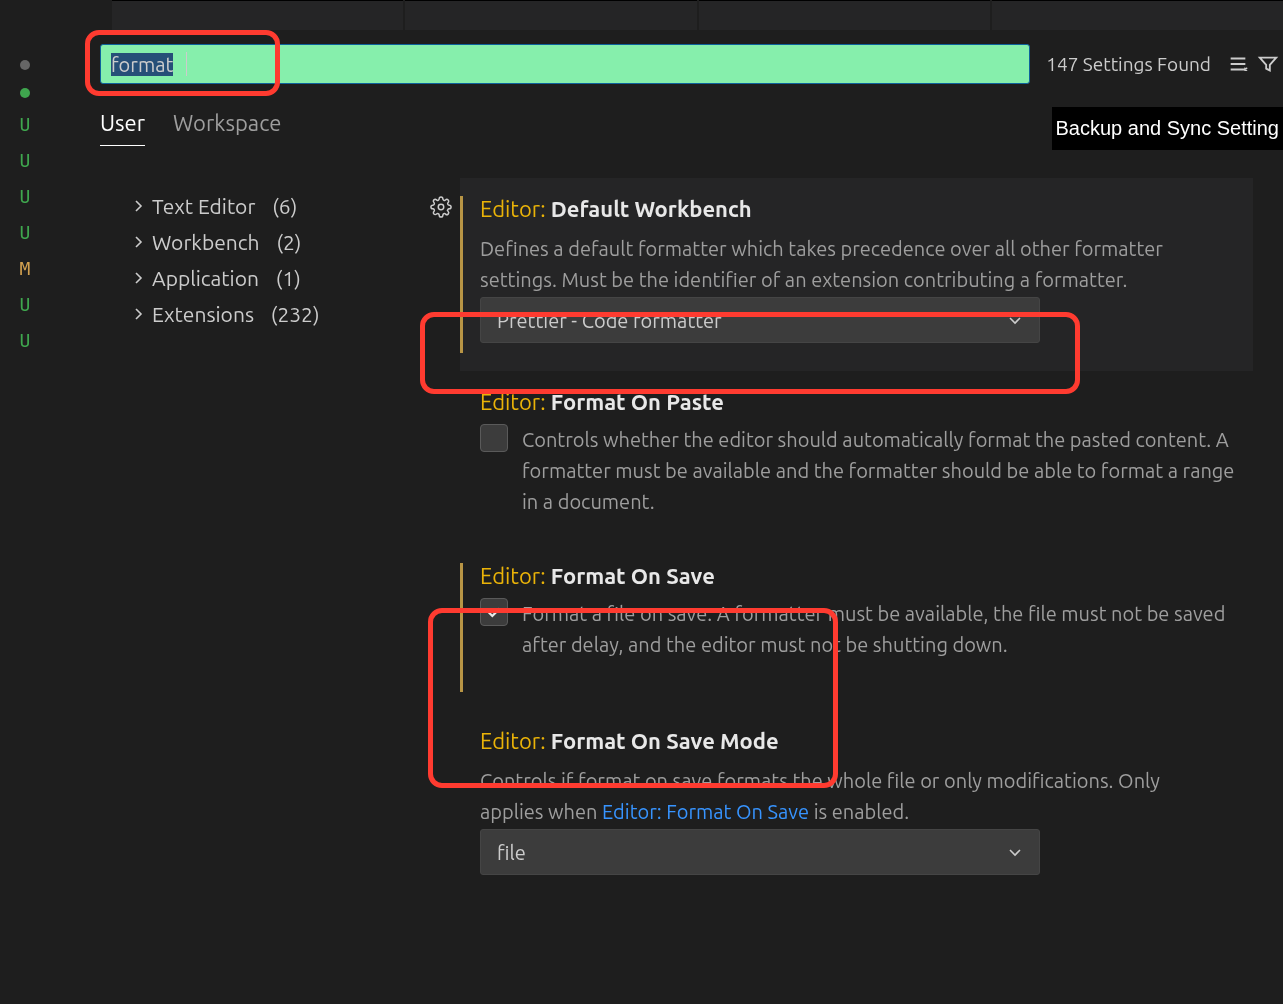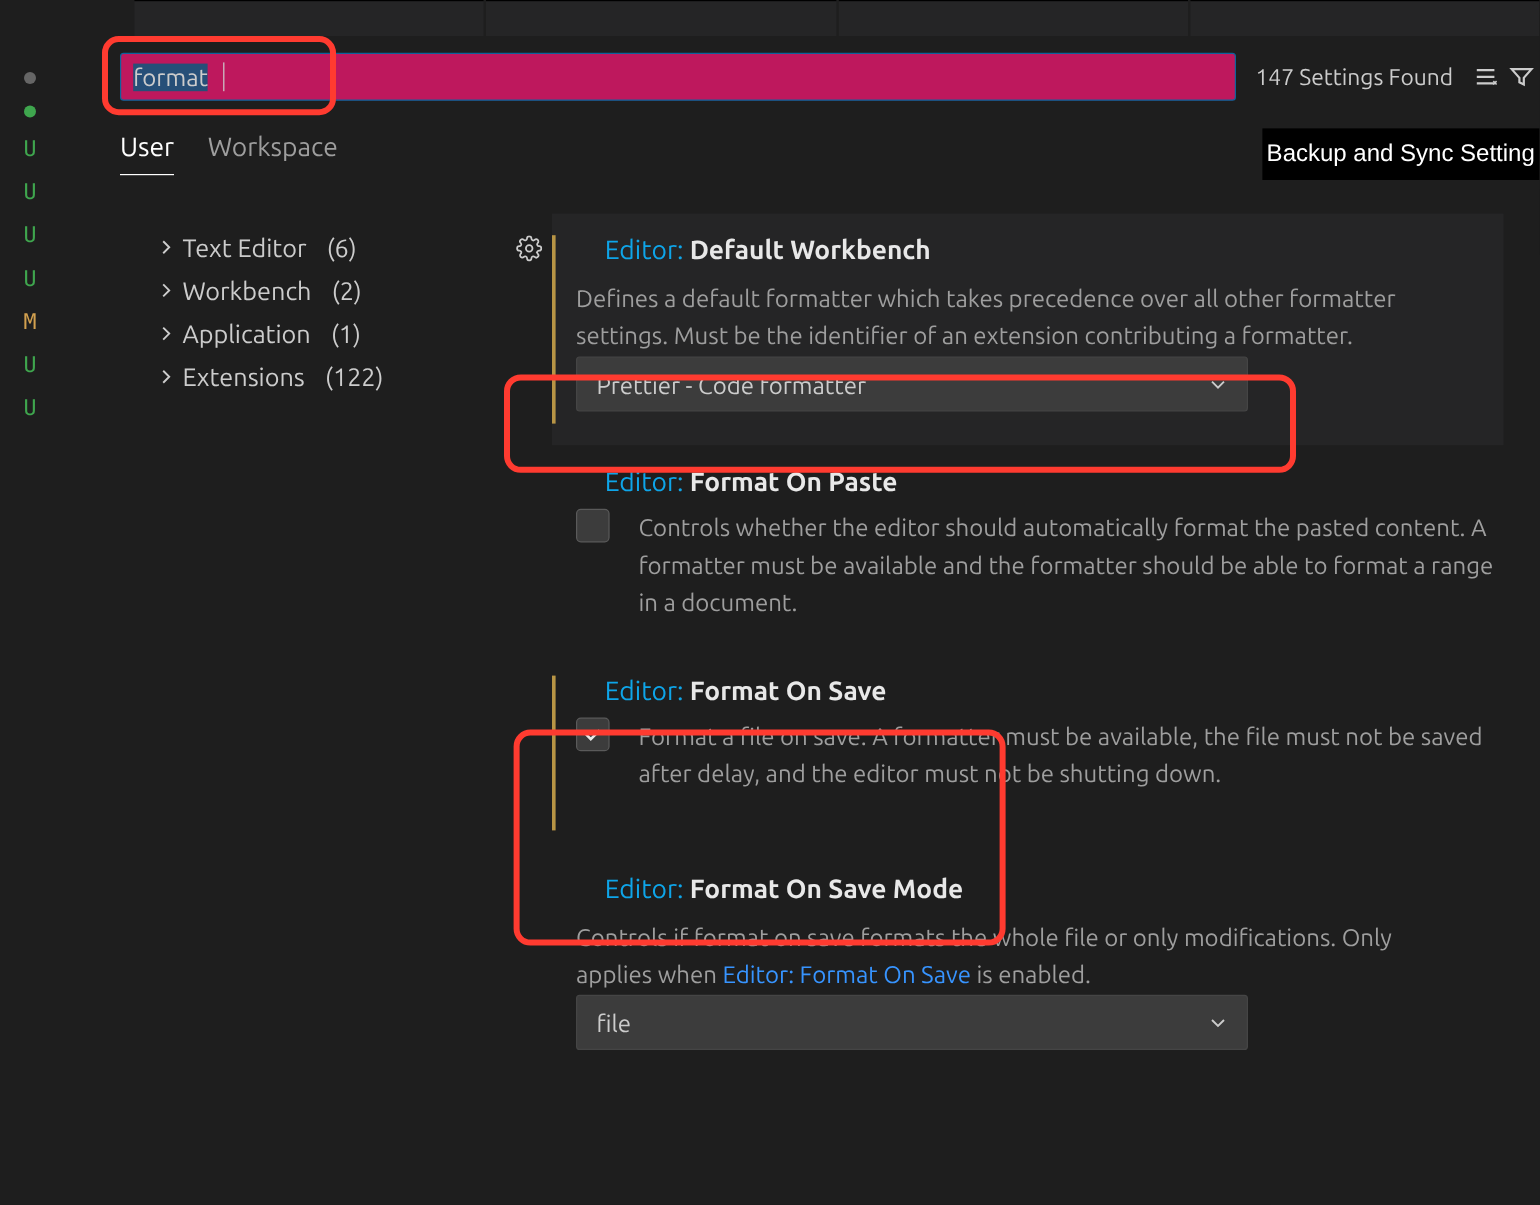--- a/index.html
+++ b/index.html
@@ -52,21 +52,21 @@
   
   .searchrow {
     display: flex;
     align-items: center;
     padding: 14px 0 14px 50px;
     gap: 6px;
   }
   .searchbox {
     flex: 1;
     height: 40px;
-    background: #be185d;
+    background: #86efac;
     border: 1px solid #0e639c;
     border-radius: 3px;
     display: flex;
     align-items: center;
     padding: 0 10px;
     color: #cccccc;
     font-size: 20px;
     gap: 13px;
   }
   .searchbox .selected {
@@ -160,21 +160,21 @@
   .setting .gear {
     position: absolute;
     left: -30px; top: 18px;
     width: 22px; height: 22px;
     color: #cccccc;
   }
   .setting-title {
     font-size: 22px;
     margin-bottom: 10px;
   }
-  .setting-title .scope { color: #0ea5e9; font-weight: 400; margin-left: 24px; }
+  .setting-title .scope { color: #eab308; font-weight: 400; }
   .setting-title .name  { color: #e8e8e8; font-weight: 600; }
   .setting-desc {
     font-size: 20px;
     color: #9e9e9e;
     line-height: 1.55;
     padding-right: 30px;
     margin-top: 12px;
   }
   .setting-desc a { color: #3794ff; text-decoration: none; cursor: pointer; }
 
@@ -191,21 +191,21 @@
     padding: 0 16px;
     font-size: 20px;
     color: #cccccc;
     cursor: pointer;
   }
   .select-control .chevd { width: 16px; height: 16px; }
 
   .checkbox-row {
     display: flex;
     align-items: flex-start;
-    gap: 24px;
+    gap: 14px;
     margin-top: 6px;
   }
   .checkbox {
     width: 28px; height: 28px;
     background: #3c3c3c;
     border: 1px solid #5a5a5a;
     border-radius: 4px;
     display: flex; align-items: center; justify-content: center;
     flex-shrink: 0;
     cursor: pointer;
@@ -297,21 +297,21 @@
       <div class="toc-item">
         <svg class="chev" viewBox="0 0 16 16" fill="none" stroke="#cccccc" stroke-width="1.6">
             <path d="M6 3l5 5-5 5"></path>
           </svg>
         <span>Application</span>&nbsp;<span>(1)</span>
       </div>
       <div class="toc-item">
         <svg class="chev" viewBox="0 0 16 16" fill="none" stroke="#cccccc" stroke-width="1.6">
             <path d="M6 3l5 5-5 5"></path>
           </svg>
-        <span>Extensions</span>&nbsp;<span>(122)</span>
+        <span>Extensions</span>&nbsp;<span>(232)</span>
       </div>
     </div>
 
     <div class="settings-pane">
 
       <div class="setting hovered modified" style="margin-top:4px;">
         <svg class="gear" viewBox="0 0 24 24" fill="none" stroke="currentColor" stroke-width="1.6">
             <circle cx="12" cy="12" r="3"></circle>
             <path d="M19.4 15a1.7 1.7 0 00.34 1.87l.06.06a2 2 0 11-2.83 2.83l-.06-.06a1.7 1.7 0 00-1.87-.34 1.7 1.7 0 00-1 1.56V21a2 2 0 11-4 0v-.09a1.7 1.7 0 00-1-1.56 1.7 1.7 0 00-1.87.34l-.06.06a2 2 0 11-2.83-2.83l.06-.06a1.7 1.7 0 00.34-1.87 1.7 1.7 0 00-1.56-1H3a2 2 0 110-4h.09a1.7 1.7 0 001.56-1 1.7 1.7 0 00-.34-1.87l-.06-.06a2 2 0 112.83-2.83l.06.06a1.7 1.7 0 001.87.34h0a1.7 1.7 0 001-1.56V3a2 2 0 114 0v.09a1.7 1.7 0 001 1.56 1.7 1.7 0 001.87-.34l.06-.06a2 2 0 112.83 2.83l-.06.06a1.7 1.7 0 00-.34 1.87v0a1.7 1.7 0 001.56 1H21a2 2 0 110 4h-.09a1.7 1.7 0 00-1.56 1z"></path>
           </svg>

